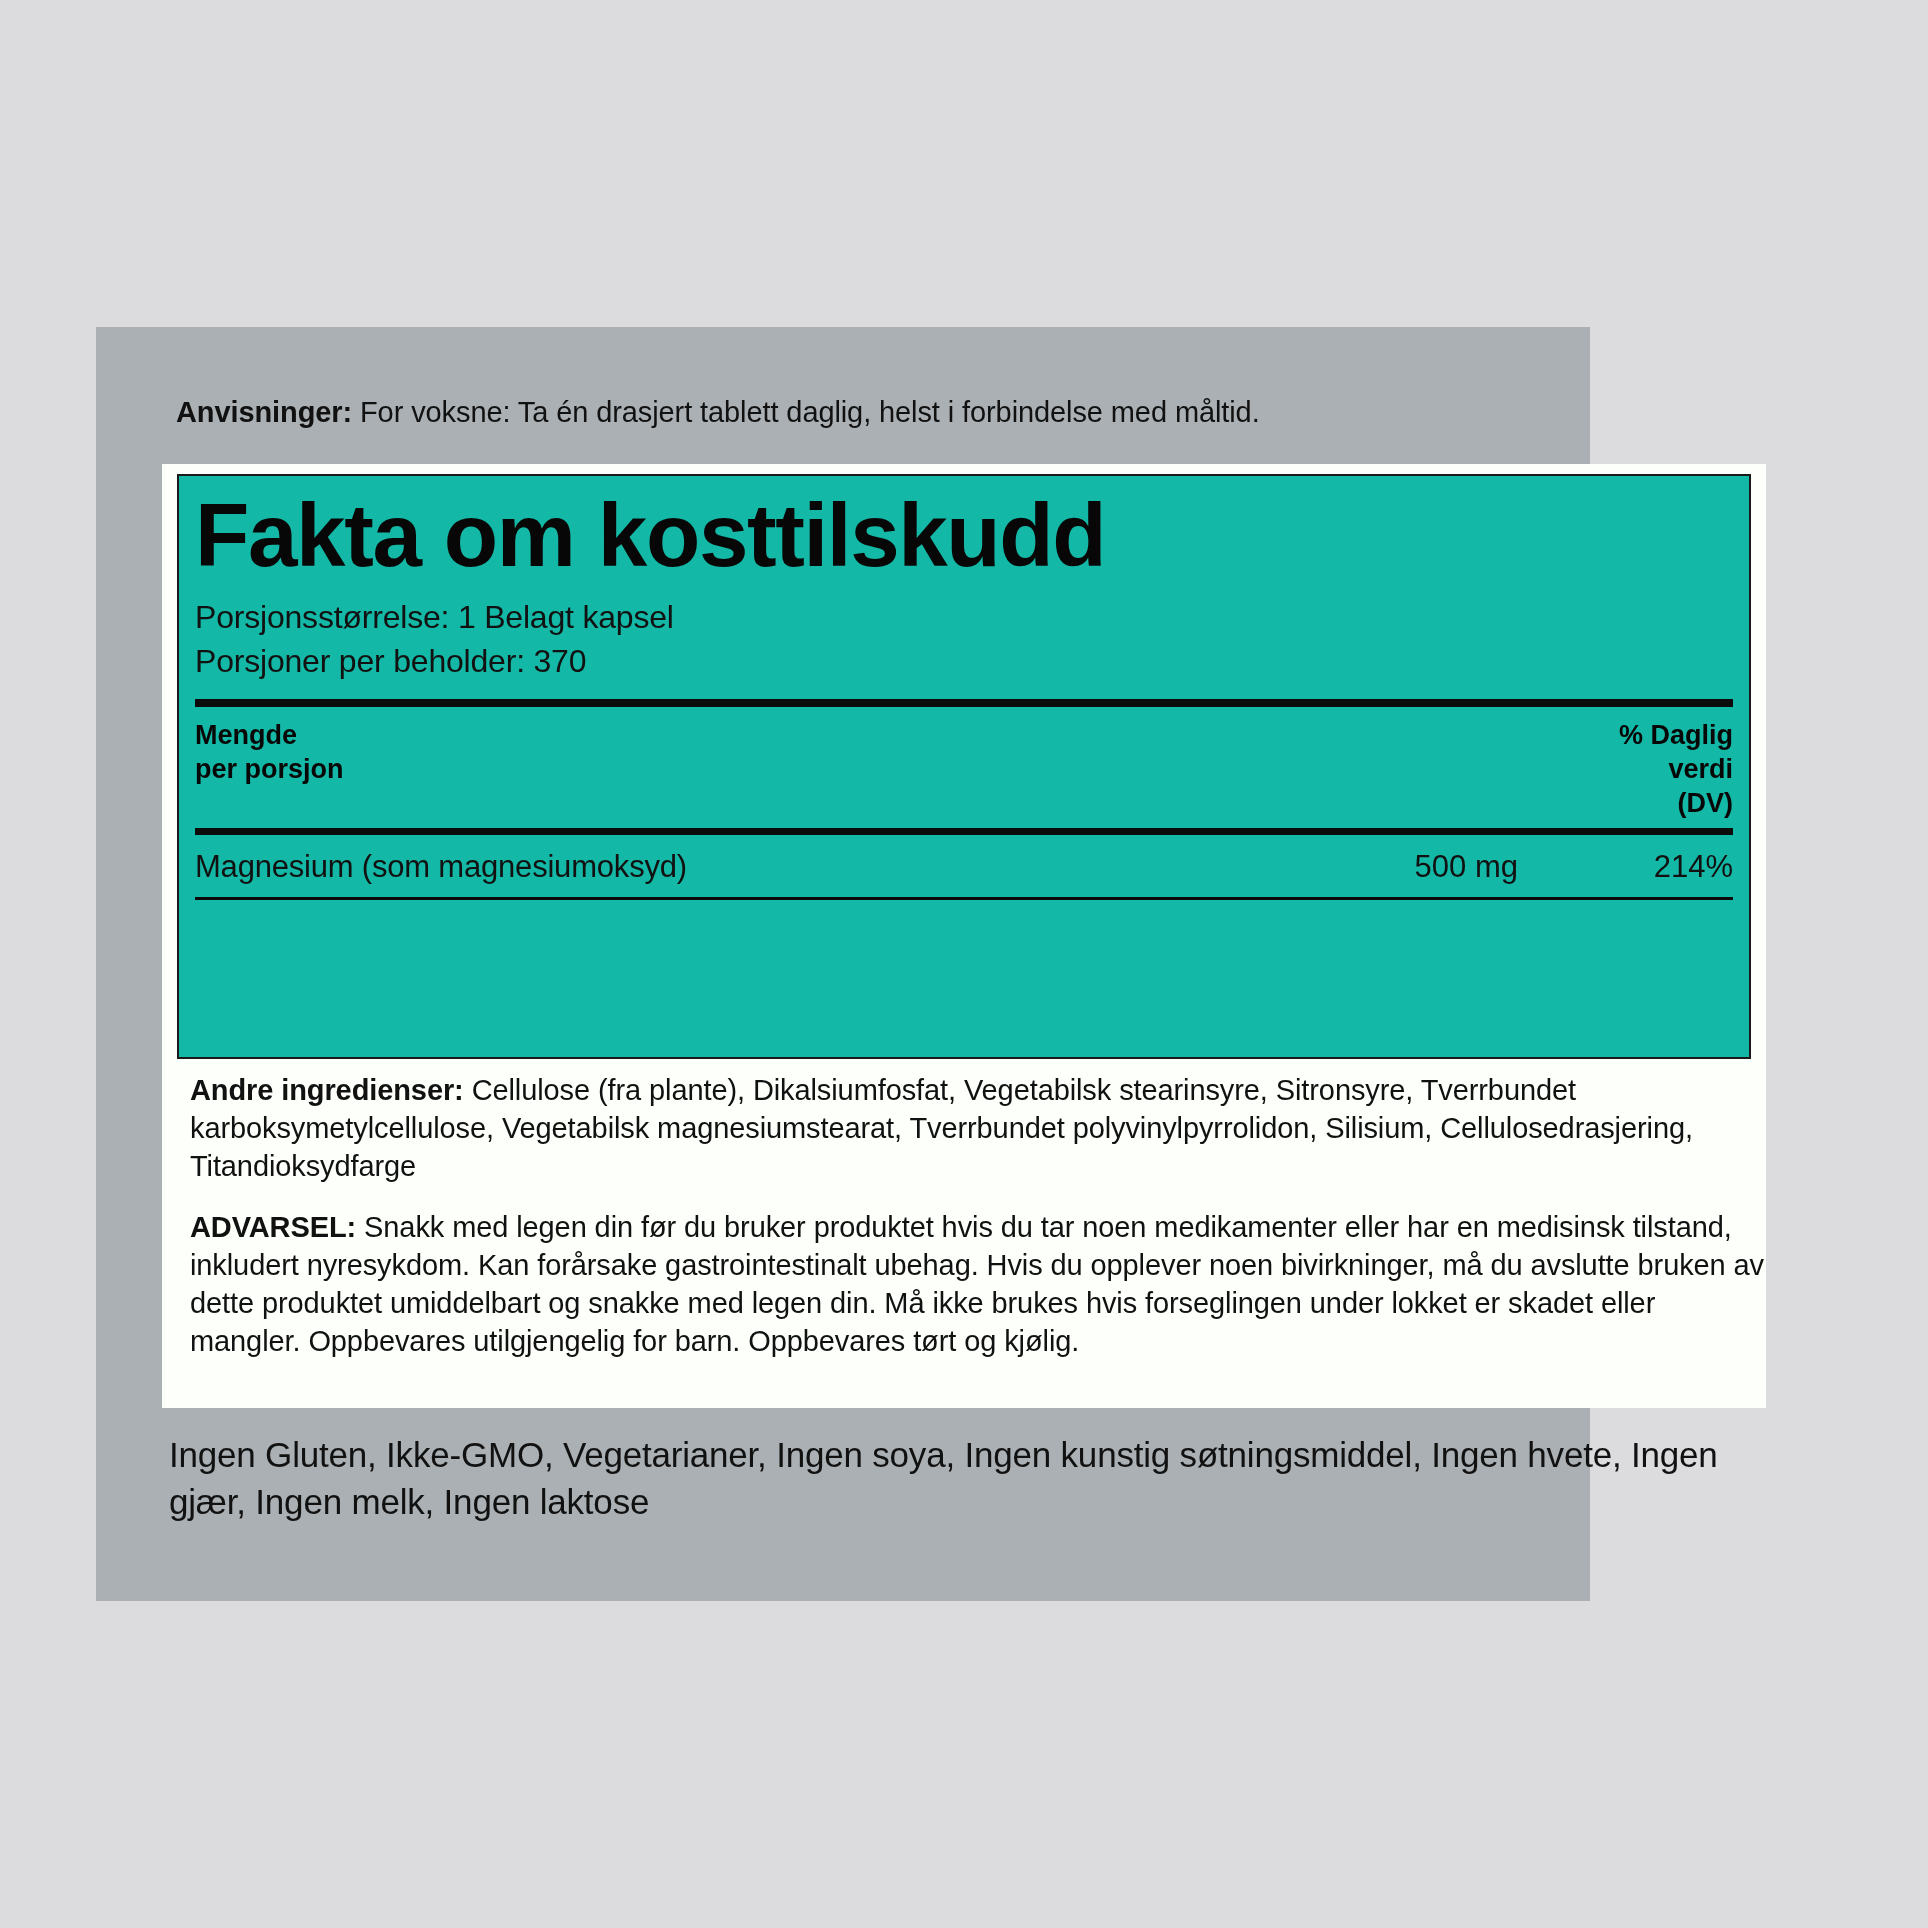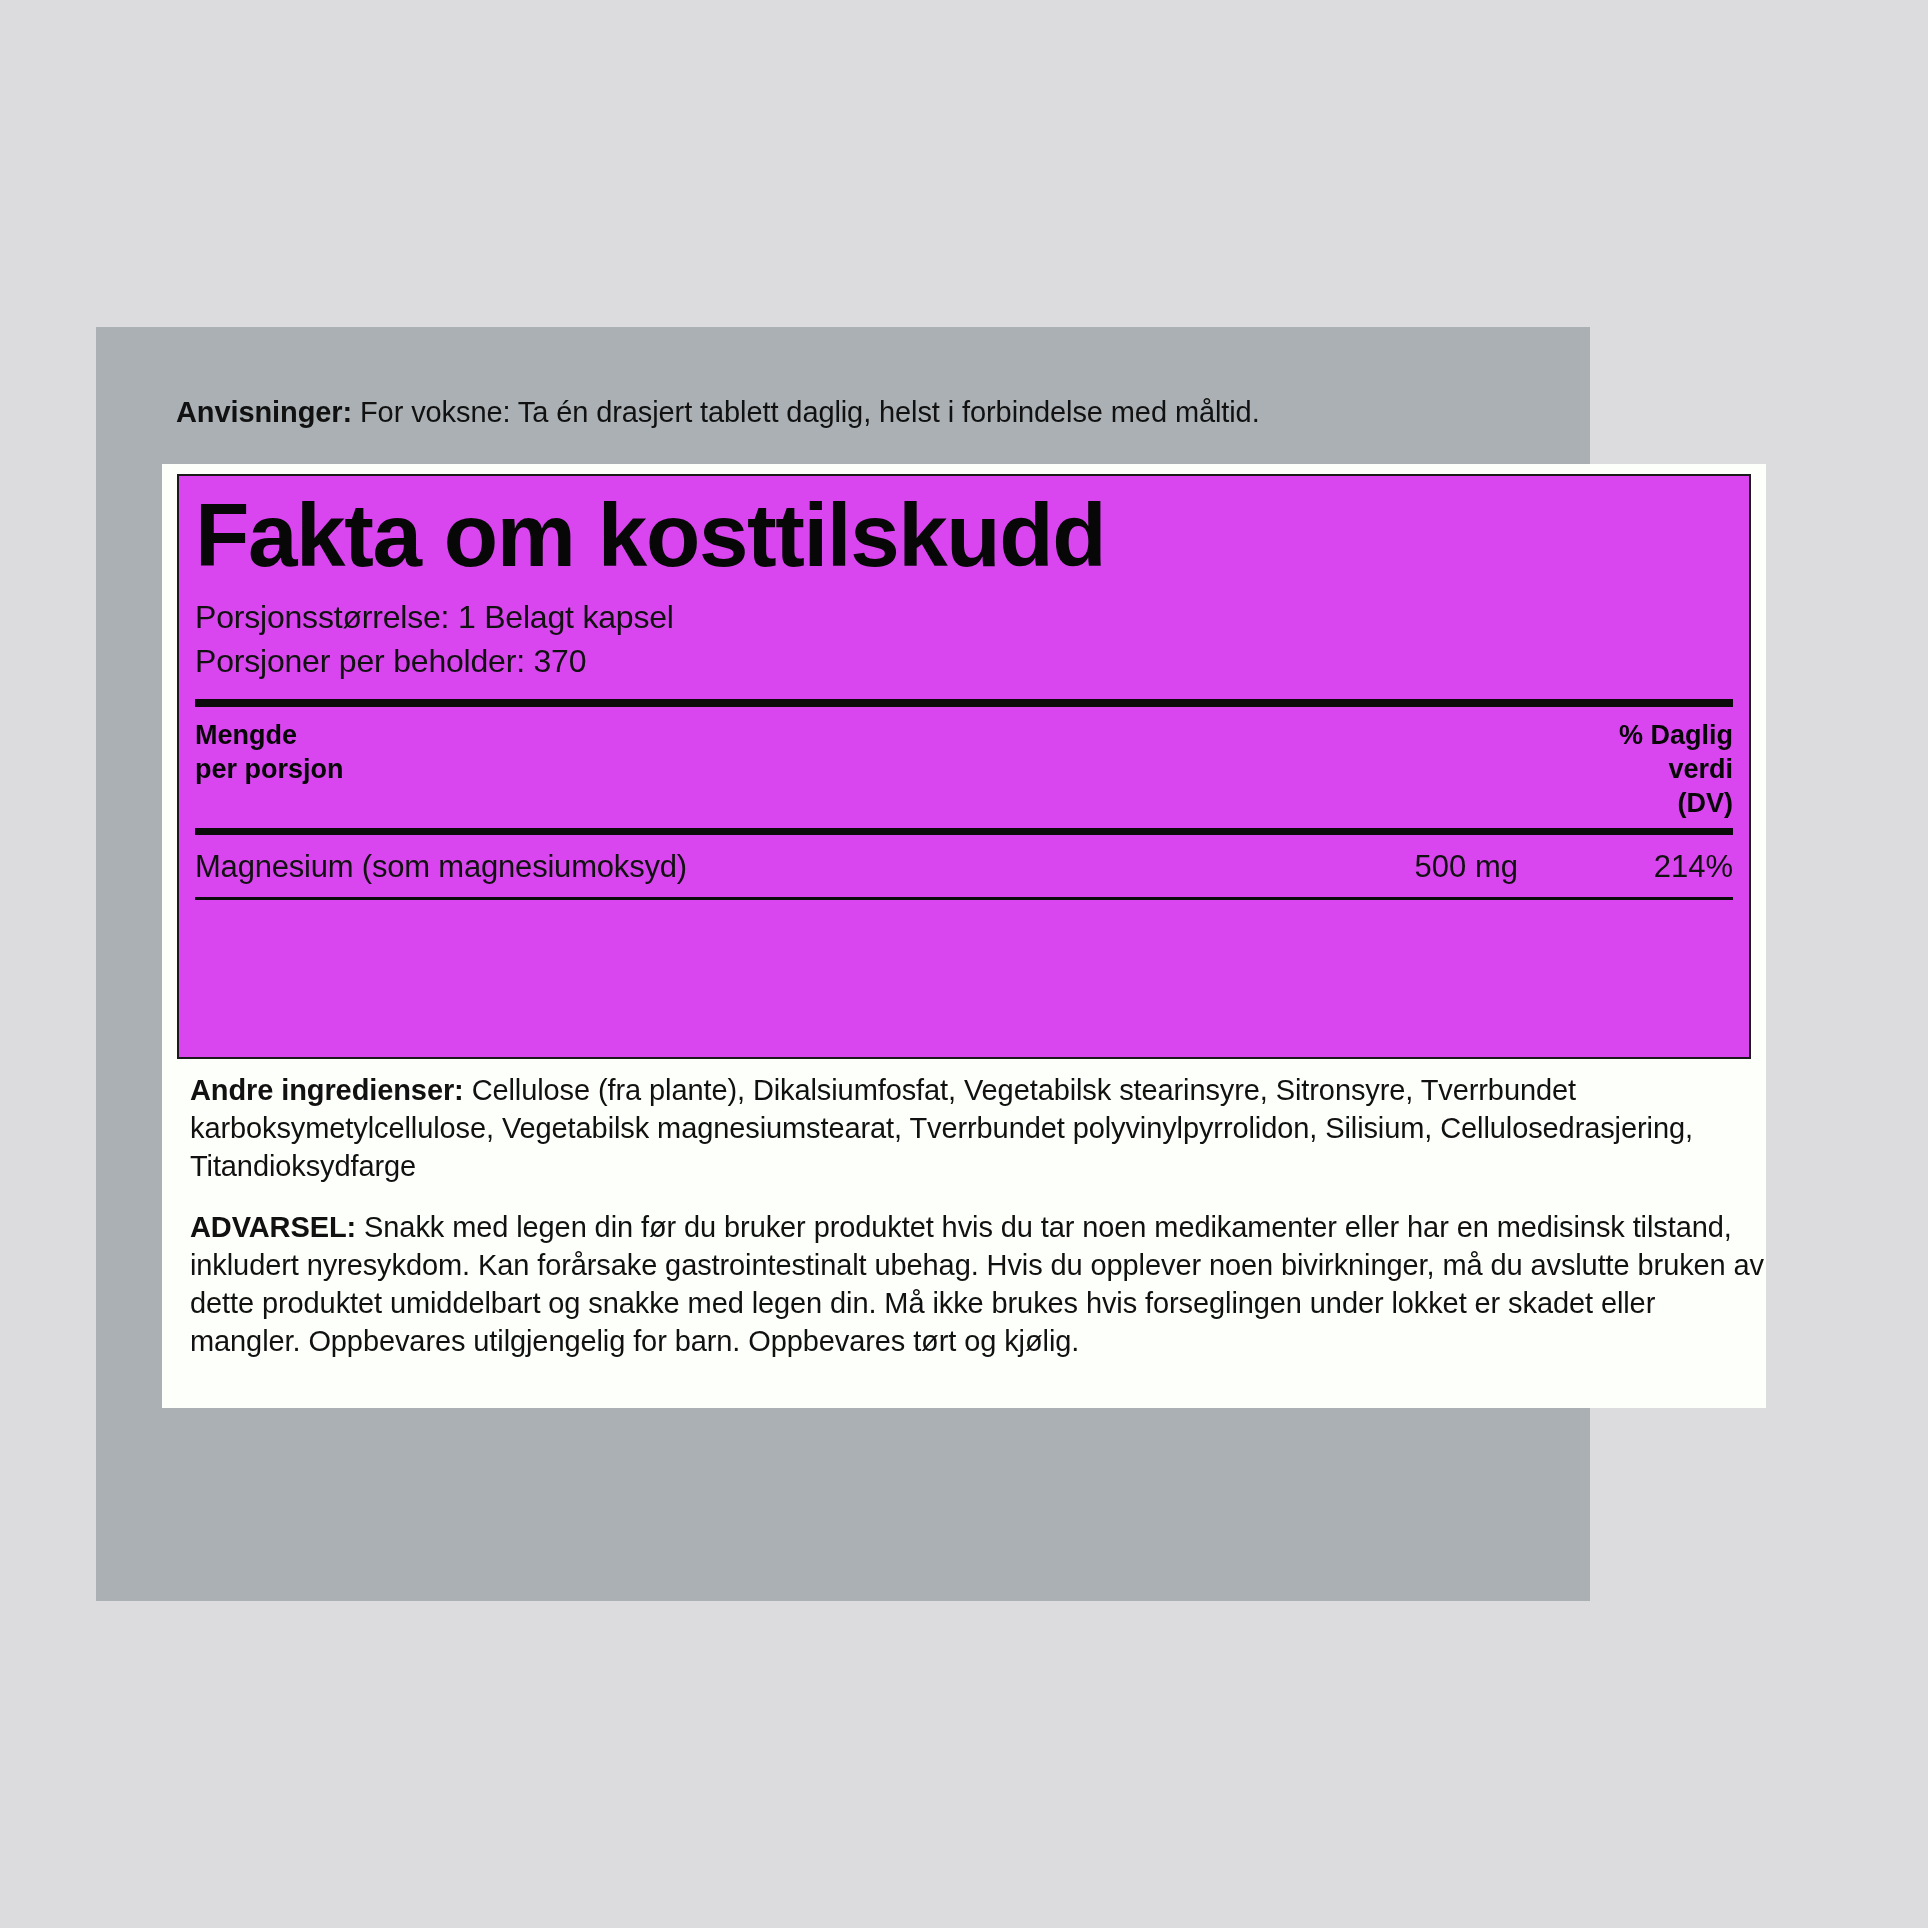--- a/index.html
+++ b/index.html
@@ -54,21 +54,21 @@
 
   
   .facts-box {
     position: absolute;
     left: 15px;
     top: 10.4px;
     width: 1574px;
     height: 585px;
     border: 2.8px solid #1a1a1a;
     box-sizing: border-box;
-    background: #d946ef;
+    background: #14b8a6;
   }
 
   .facts-inner {
     position: absolute;
     left: 0;
     right: 0;
     top: 0;
     padding: 0 16px 0 16px;
     box-sizing: border-box;
   }
@@ -259,15 +259,16 @@
     <div class="card-text other-ing">
       <span class="lead">Andre ingredienser:</span><span> Cellulose (fra plante), Dikalsiumfosfat, Vegetabilsk stearinsyre, Sitronsyre, Tverrbundet karboksymetylcellulose, Vegetabilsk magnesiumstearat, Tverrbundet polyvinylpyrrolidon, Silisium, Cellulosedrasjering, Titandioksydfarge</span>
     </div>
 
     <div class="card-text warning">
       <span class="lead">ADVARSEL:</span><span> Snakk med legen din før du bruker produktet hvis du tar noen medikamenter eller har en medisinsk tilstand, inkludert nyresykdom. Kan forårsake gastrointestinalt ubehag. Hvis du opplever noen bivirkninger, må du avslutte bruken av dette produktet umiddelbart og snakke med legen din. Må ikke brukes hvis forseglingen under lokket er skadet eller mangler. Oppbevares utilgjengelig for barn. Oppbevares tørt og kjølig.</span>
     </div>
 
   </div>
 
+  <div class="claims">Ingen Gluten, Ikke-GMO, Vegetarianer, Ingen soya, Ingen kunstig søtningsmiddel, Ingen hvete, Ingen gjær, Ingen melk, Ingen laktose</div>
 
 </div>
 
 
 </body></html>

